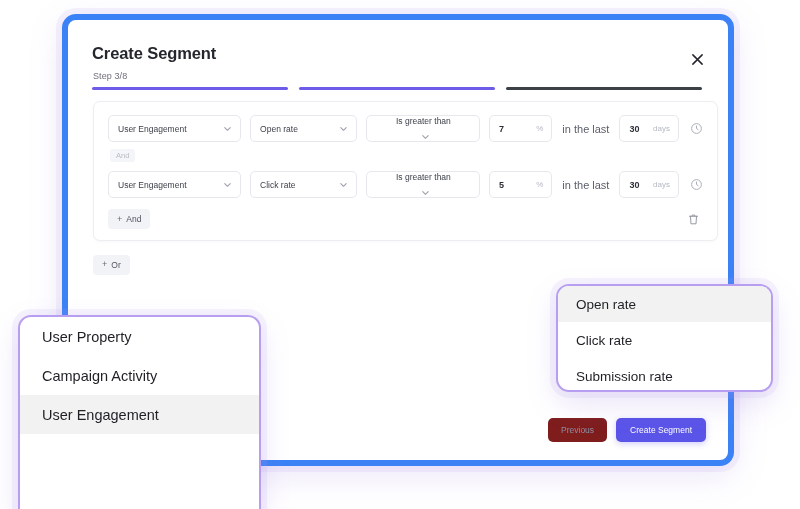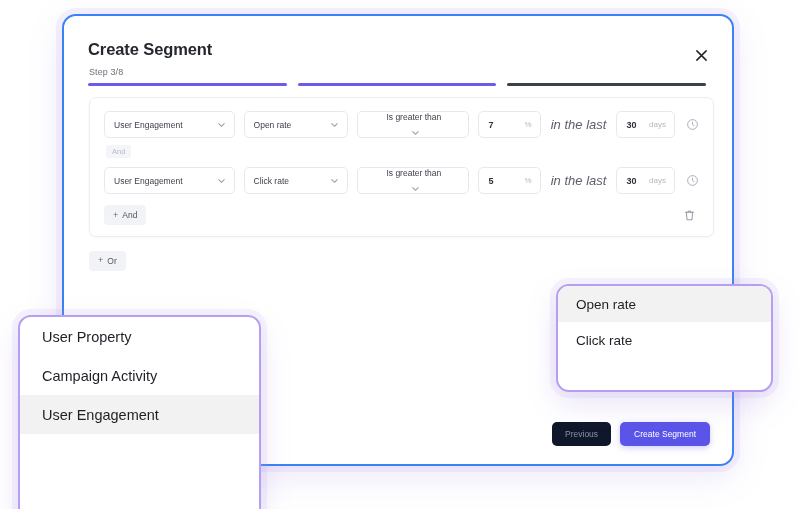--- a/index.html
+++ b/index.html
@@ -22,21 +22,21 @@
   }
 
   
   .modal-card {
     position: absolute;
     left: 62px;
     top: 14px;
     width: 672px;
     height: 452px;
     background: #ffffff;
-    border: 2px solid #3b82f6;
+    border: 6px solid #3b82f6;
     border-radius: 14px;
     box-shadow: 0 0 0 6px rgba(183,158,240,0.13),
                 0 10px 34px rgba(150,120,220,0.18);
     box-sizing: border-box;
   }
 
   .modal-inner {
     position: absolute;
     inset: 0;
     padding: 20px 24px 0 24px;
@@ -153,22 +153,21 @@
     font-size: 9px;
     color: #2c2f38;
     font-weight: bold;
   }
   .num-unit {
     font-size: 8px;
     color: #b4b8c2;
   }
 
   .inline-note {
-    font-size: 13px;
-    font-style: italic;
+    font-size: 11px;
     color: #5b5f69;
     white-space: nowrap;
     padding: 0 1px;
   }
 
   .days-ctrl {
     width: 62px;
     justify-content: space-between;
     padding: 0 8px 0 9px;
   }
@@ -231,21 +230,21 @@
   
   .modal-footer {
     position: absolute;
     right: 22px;
     bottom: 18px;
     display: flex;
     align-items: center;
     gap: 9px;
   }
   .btn-secondary {
-    background: #0f172a;
+    background: #7f1d1d;
     border: none;
     border-radius: 5px;
     padding: 7px 13px;
     font-size: 8.5px;
     color: #8e90a4;
     cursor: pointer;
     font-family: "Liberation Sans", sans-serif;
   }
   .btn-primary {
     background: #5b54e8;
@@ -466,15 +465,18 @@
     </div>
   </div>
 
   <div class="dropdown" id="menu-metric">
     <div class="dropdown-item active">
       <span>Open rate</span>
     </div>
     <div class="dropdown-item">
       <span>Click rate</span>
     </div>
+    <div class="dropdown-item">
+      <span>Submission rate</span>
+    </div>
   </div>
 
 </div>
 
 </body></html>

